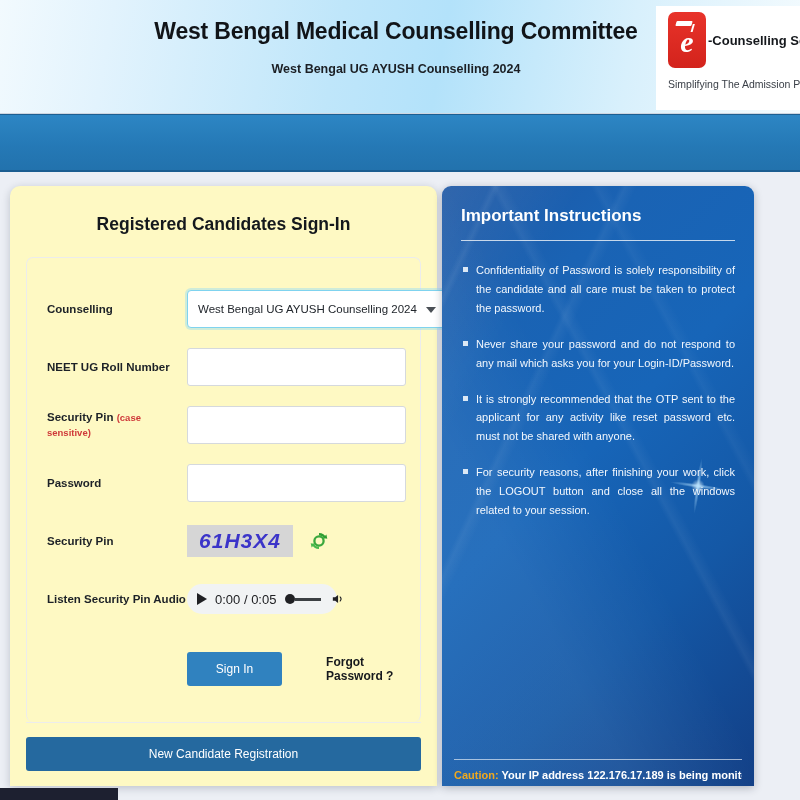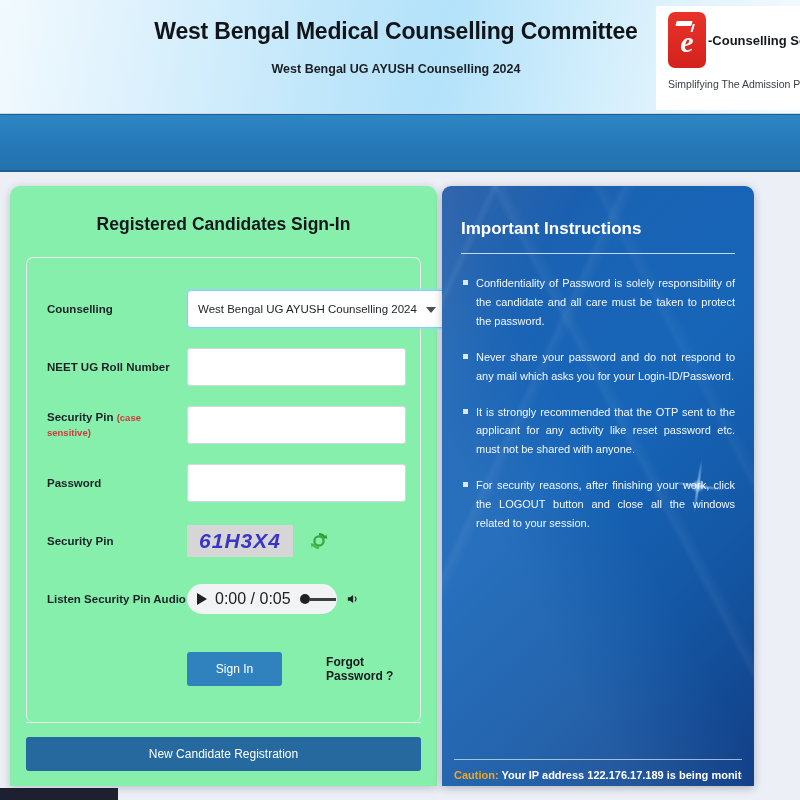--- a/index.html
+++ b/index.html
@@ -114,21 +114,21 @@
   .layout {
     display: flex;
     align-items: flex-start;
     padding-left: 10px;
   }
 
   
   .signin-card {
     width: 427px;
     min-height: 600px;
-    background: #86efac;
+    background: #fef9c3;
     border-radius: 10px 10px 0 0;
     box-shadow: 0 2px 9px rgba(20,30,50,0.22);
     position: relative;
   }
   .signin-title {
     text-align: center;
     font-size: 17.5px;
     font-weight: bold;
     color: #14181d;
     padding: 28px 0 22px 0;
@@ -226,21 +226,21 @@
     padding: 0 10px;
   }
   .play-tri {
     width: 0; height: 0;
     border-top: 6px solid transparent;
     border-bottom: 6px solid transparent;
     border-left: 10px solid #202124;
     flex: none;
   }
   .audio-time {
-    font-size: 16px;
+    font-size: 13px;
     color: #202124;
     margin-left: 8px;
     white-space: nowrap;
   }
   .vol-slider {
     margin-left: 9px;
     display: flex;
     align-items: center;
     flex: none;
   }
@@ -322,21 +322,21 @@
     position: absolute;
     right: 8px; top: 252px;
     width: 96px; height: 96px;
     pointer-events: none;
     background:
       radial-gradient(ellipse 40px 3px at 50% 50%, rgba(180,225,255,0.75), rgba(180,225,255,0) 70%),
       radial-gradient(ellipse 3px 40px at 50% 50%, rgba(180,225,255,0.75), rgba(180,225,255,0) 70%),
       radial-gradient(circle 9px at 50% 50%, rgba(225,245,255,0.9), rgba(225,245,255,0) 75%);
     transform: rotate(8deg);
   }
-  .instr-inner { position: relative; padding: 33px 19px 0 19px; }
+  .instr-inner { position: relative; padding: 20px 19px 0 19px; }
   .instr-title {
     font-size: 17px;
     font-weight: bold;
     color: #ffffff;
     padding-bottom: 14px;
   }
   .instr-divider {
     border-top: 1px solid rgba(255,255,255,0.75);
     margin-bottom: 20px;
   }

